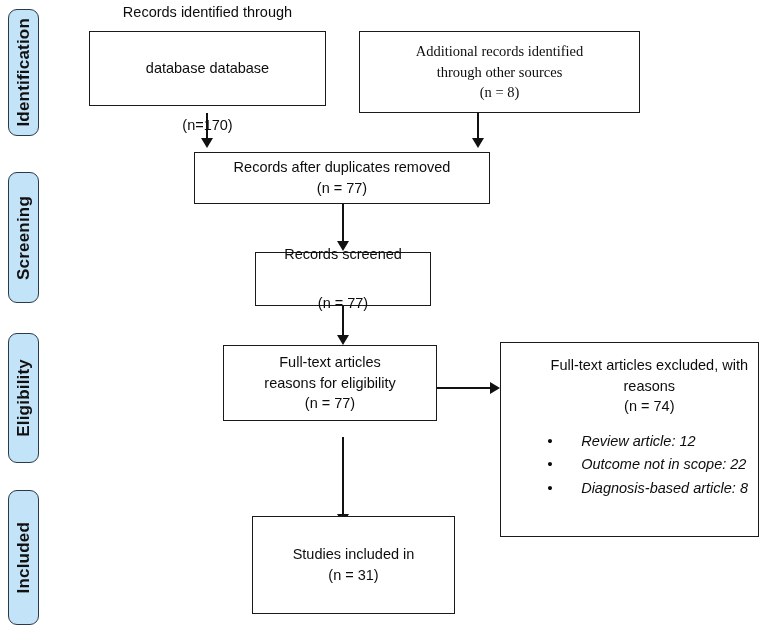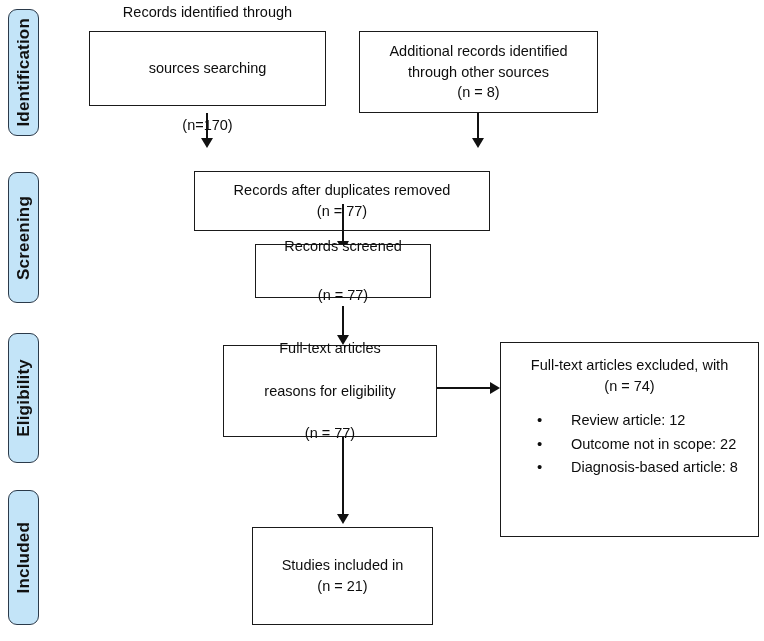--- a/index.html
+++ b/index.html
@@ -77,20 +77,21 @@
   .excl-list {
     list-style: none;
     margin: 0;
     padding: 0 0 0 26px;
   }
   .excl-list li {
     position: relative;
     padding-left: 34px;
     margin: 0 0 3px 0;
     white-space: nowrap;
+    font-style: italic;
   }
   .excl-list li:before {
     content: "\2022";
     position: absolute;
     left: 0;
     top: -1px;
     font-size: 15px;
   }
 
   
@@ -137,74 +138,75 @@
   <div class="stage-pill" style="left:8px; top:333px; width:31px; height:130px;">
     <span class="stage-label">Eligibility</span>
   </div>
 
   <div class="stage-pill" style="left:8px; top:490px; width:31px; height:135px;">
     <span class="stage-label">Included</span>
   </div>
 
   <div class="flow-box" style="left:89px; top:31px; width:237px; height:75px;gap:36px;">
     <span class="line">Records identified through</span>
-    <span class="line">sources searching</span>
+    <span class="line">database database</span>
     <span class="line">(n=170)</span>
   </div>
 
-  <div class="flow-box" style="left:359px; top:31px; width:239px; height:82px;">
+  <div class="flow-box" style="left:359px; top:31px; width:281px; height:82px;font-family:Liberation Serif, serif;">
     <span class="line">Additional records identified</span>
     <span class="line">through other sources</span>
     <span class="line">(n = 8)</span>
   </div>
 
   <div class="vline" style="left:206px; top:113px; height:29px;"></div>
   <div class="arrow-down" style="left:200.6px; top:138px;"></div>
 
   <div class="vline" style="left:477px; top:113px; height:29px;"></div>
   <div class="arrow-down" style="left:471.6px; top:138px;"></div>
 
-  <div class="flow-box" style="left:194px; top:152px; width:296px; height:60px;margin-top:19px;">
+  <div class="flow-box" style="left:194px; top:152px; width:296px; height:52px;">
     <span class="line">Records after duplicates removed</span>
     <span class="line">(n = 77)</span>
   </div>
 
   <div class="vline" style="left:342px; top:204px; height:38px;"></div>
   <div class="arrow-down" style="left:336.6px; top:241px;"></div>
 
-  <div class="flow-box" style="left:255px; top:244px; width:176px; height:54px;gap:28px;">
+  <div class="flow-box" style="left:255px; top:252px; width:176px; height:54px;gap:28px;">
     <span class="line">Records screened</span>
     <span class="line">(n = 77)</span>
   </div>
 
   <div class="vline" style="left:342px; top:306px; height:30px;"></div>
   <div class="arrow-down" style="left:336.6px; top:335px;"></div>
 
-  <div class="flow-box" style="left:223px; top:345px; width:214px; height:92px;gap:22px;">
+  <div class="flow-box" style="left:223px; top:345px; width:214px; height:76px;">
     <span class="line">Full-text articles</span>
     <span class="line">reasons for eligibility</span>
     <span class="line">(n = 77)</span>
   </div>
 
   <div class="hline" style="left:437px; top:387px; width:54px;"></div>
   <div class="arrow-right" style="left:490px; top:381.5px;"></div>
 
-  <div class="excl-box" style="left:500px; top:342px; width:259px; height:195px;">
+  <div class="excl-box" style="left:500px; top:342px; width:259px; height:195px;align-items:flex-end;">
     <div class="excl-head">
       <span class="line">Full-text articles excluded, with</span>
+      <span class="line">reasons</span>
       <span class="line">(n = 74)</span>
     </div>
     <ul class="excl-list">
       <li>Review article: 12</li>
       <li>Outcome not in scope: 22</li>
       <li>Diagnosis-based article: 8</li>
     </ul>
   </div>
 
   <div class="vline" style="left:342px; top:437px; height:78px;"></div>
   <div class="arrow-down" style="left:336.6px; top:514px;"></div>
 
-  <div class="flow-box" style="left:252px; top:527px; width:181px; height:98px;">
+  <div class="flow-box" style="left:252px; top:516px; width:203px; height:98px;">
     <span class="line">Studies included in</span>
-    <span class="line">(n = 21)</span>
+    <span class="line">(n = 31)</span>
   </div>
 
 </div>
 
 </body></html>

